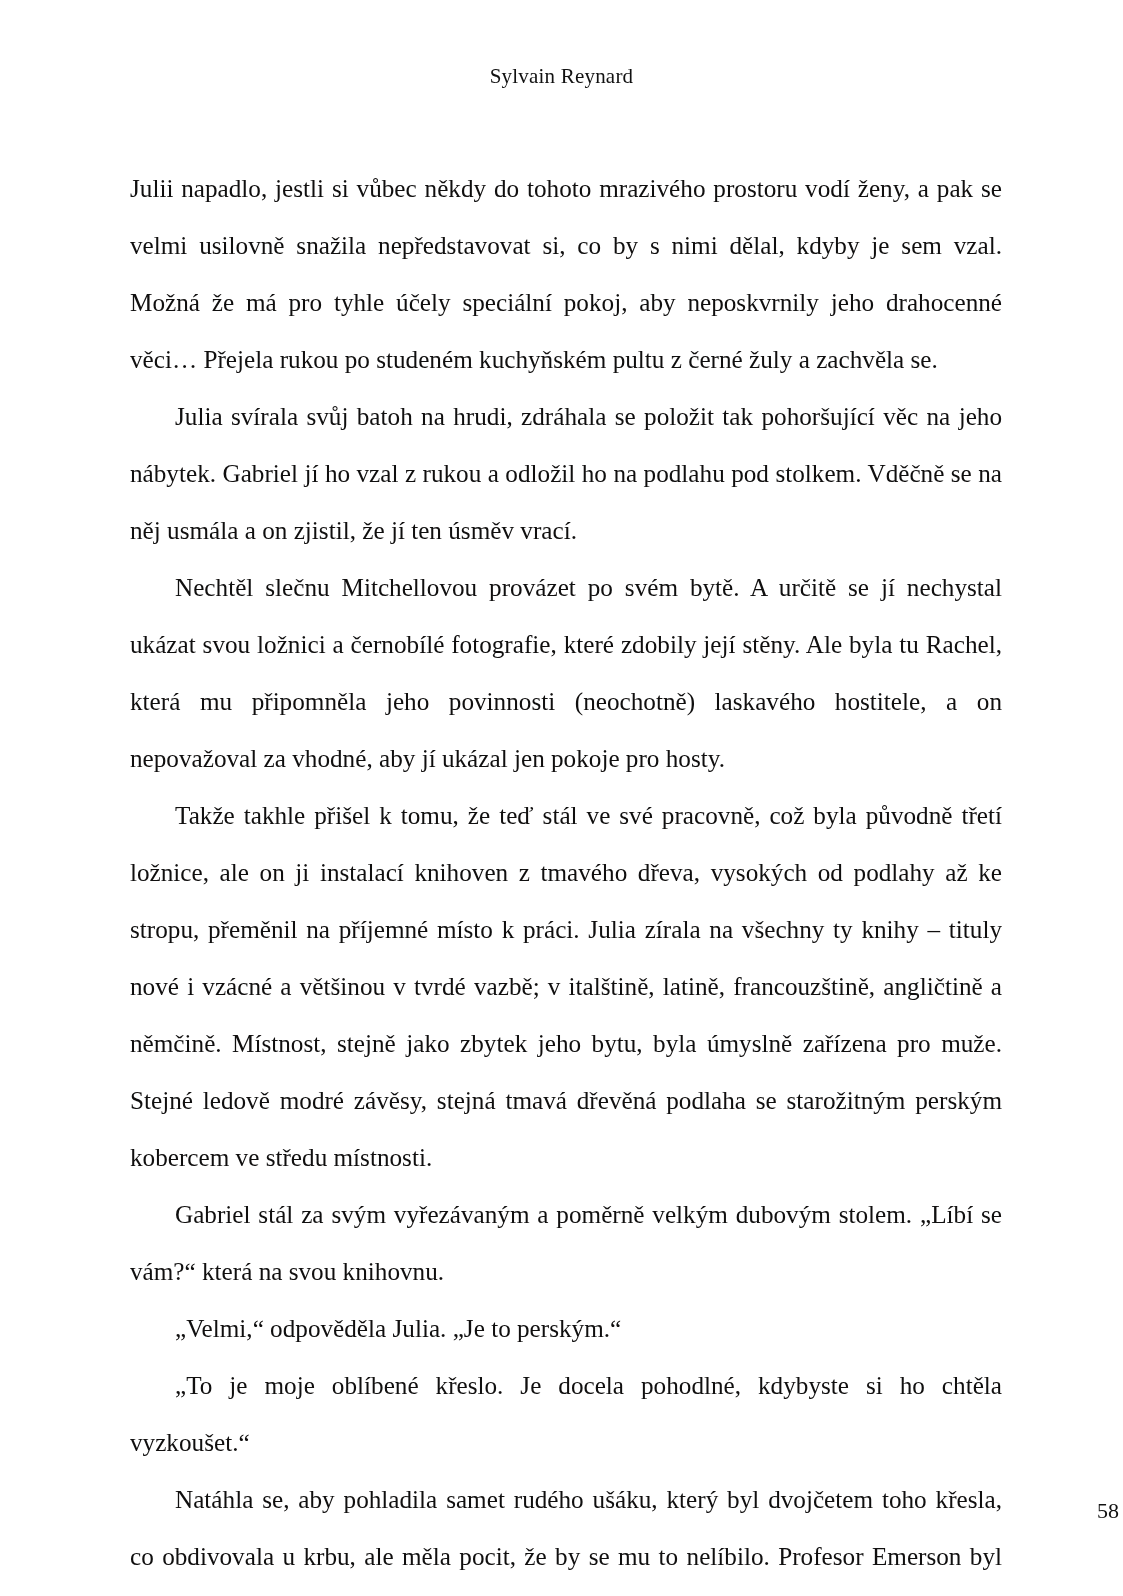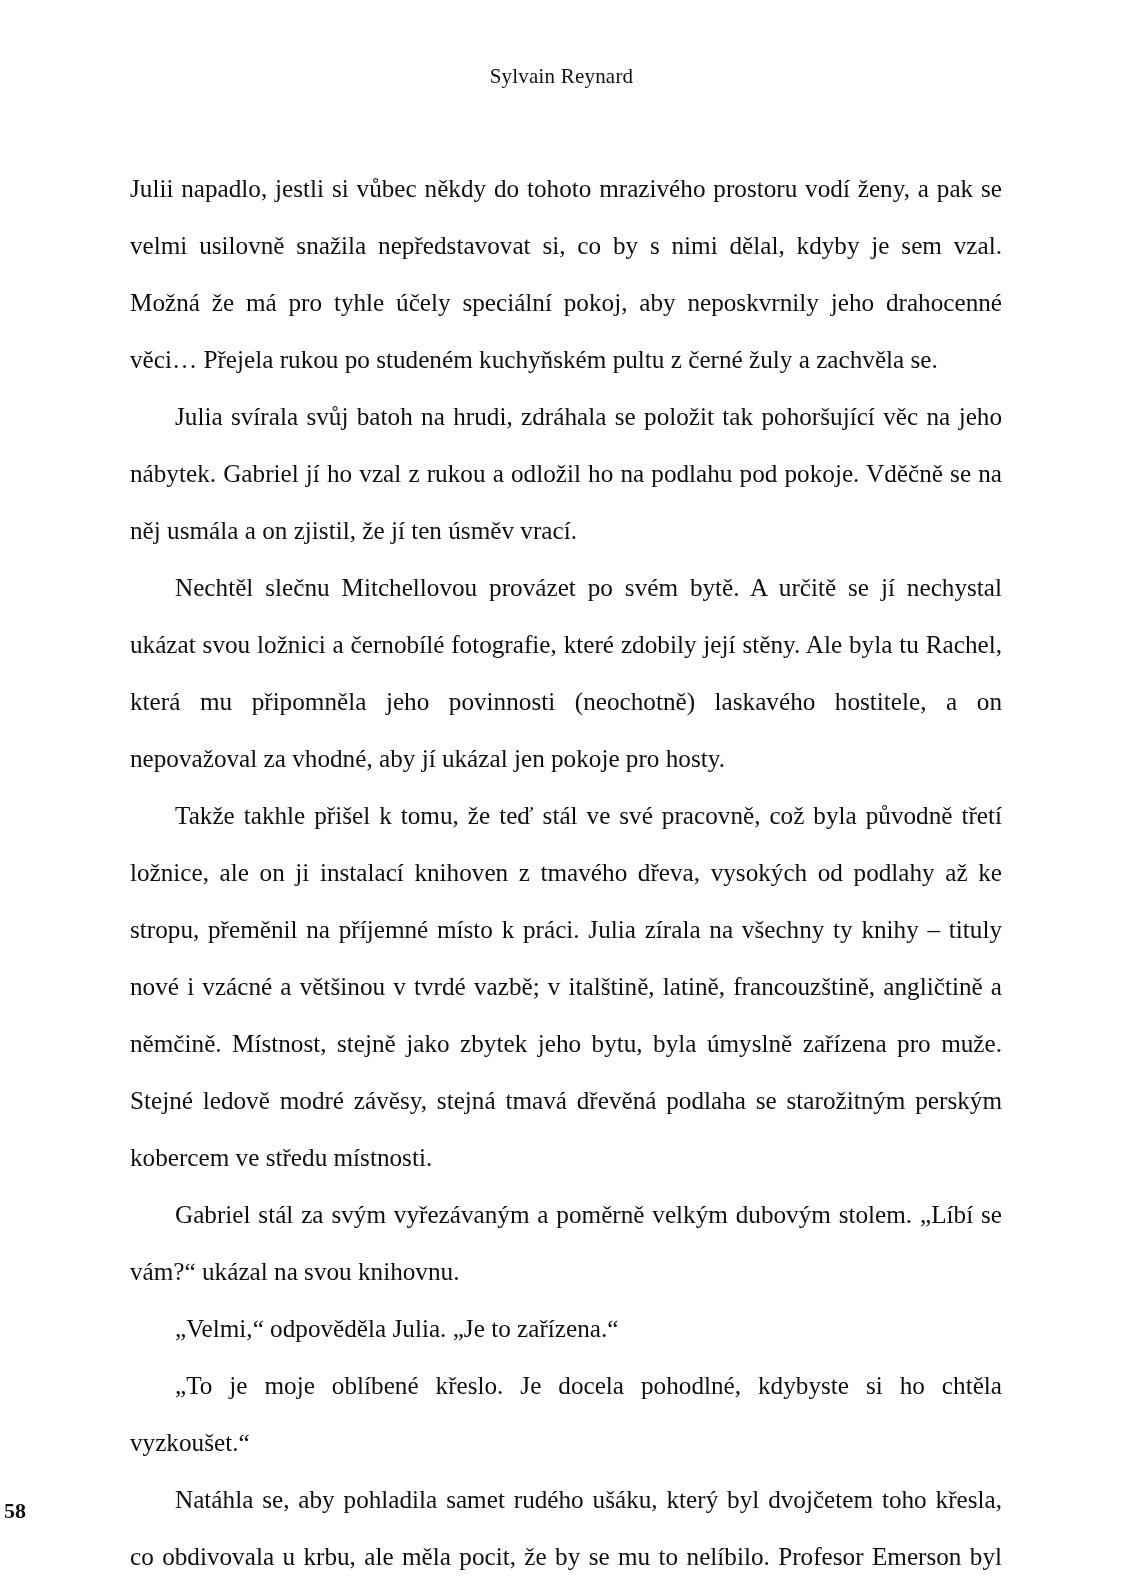--- a/index.html
+++ b/index.html
@@ -43,39 +43,38 @@
     color: #100f0f;
   }
   .body-block p + p {
     text-indent: 45px;
   }
   .folio {
     position: absolute;
     bottom: 84px;
     left: 0;
     width: 100%;
-    text-align: left;
+    text-align: right;
     font-size: 22px;
     color: #111111;
-    font-weight: bold;
   }
 </style>
 </head>
 <body>
 
 <div class="page">
 
   <div class="running-head">Sylvain Reynard</div>
 
   <div class="body-block">
     <p>Julii napadlo, jestli si vůbec někdy do tohoto mrazivého prostoru vodí ženy, a pak se velmi usilovně snažila nepředstavovat si, co by s nimi dělal, kdyby je sem vzal. Možná že má pro tyhle účely speciální pokoj, aby neposkvrnily jeho drahocenné věci… Přejela rukou po studeném kuchyňském pultu z černé žuly a zachvěla se.</p>
-    <p>Julia svírala svůj batoh na hrudi, zdráhala se položit tak pohoršující věc na jeho nábytek. Gabriel jí ho vzal z rukou a odložil ho na podlahu pod pokoje. Vděčně se na něj usmála a on zjistil, že jí ten úsměv vrací.</p>
+    <p>Julia svírala svůj batoh na hrudi, zdráhala se položit tak pohoršující věc na jeho nábytek. Gabriel jí ho vzal z rukou a odložil ho na podlahu pod stolkem. Vděčně se na něj usmála a on zjistil, že jí ten úsměv vrací.</p>
     <p>Nechtěl slečnu Mitchellovou provázet po svém bytě. A určitě se jí nechystal ukázat svou ložnici a černobílé fotografie, které zdobily její stěny. Ale byla tu Rachel, která mu připomněla jeho povinnosti (neochotně) laskavého hostitele, a on nepovažoval za vhodné, aby jí ukázal jen pokoje pro hosty.</p>
     <p>Takže takhle přišel k tomu, že teď stál ve své pracovně, což byla původně třetí ložnice, ale on ji instalací knihoven z tmavého dřeva, vysokých od podlahy až ke stropu, přeměnil na příjemné místo k práci. Julia zírala na všechny ty knihy – tituly nové i vzácné a většinou v tvrdé vazbě; v italštině, latině, francouzštině, angličtině a němčině. Místnost, stejně jako zbytek jeho bytu, byla úmyslně zařízena pro muže. Stejné ledově modré závěsy, stejná tmavá dřevěná podlaha se starožitným perským kobercem ve středu místnosti.</p>
-    <p>Gabriel stál za svým vyřezávaným a poměrně velkým dubovým stolem. „Líbí se vám?“ ukázal na svou knihovnu.</p>
-    <p>„Velmi,“ odpověděla Julia. „Je to zařízena.“</p>
+    <p>Gabriel stál za svým vyřezávaným a poměrně velkým dubovým stolem. „Líbí se vám?“ která na svou knihovnu.</p>
+    <p>„Velmi,“ odpověděla Julia. „Je to perským.“</p>
     <p>„To je moje oblíbené křeslo. Je docela pohodlné, kdybyste si ho chtěla vyzkoušet.“</p>
     <p>Natáhla se, aby pohladila samet rudého ušáku, který byl dvojčetem toho křesla, co obdivovala u krbu, ale měla pocit, že by se mu to nelíbilo. Profesor Emerson byl ten typ, kterému by vadilo, kdyby někdo manipuloval s jeho věcmi, a tak se zarazila právě včas. Nejspíš by po ní vyjel, aby mu ho neumazala svými špinavými prsty.</p>
   </div>
 
   <div class="folio">58</div>
 
 </div>
 
 </body></html>

